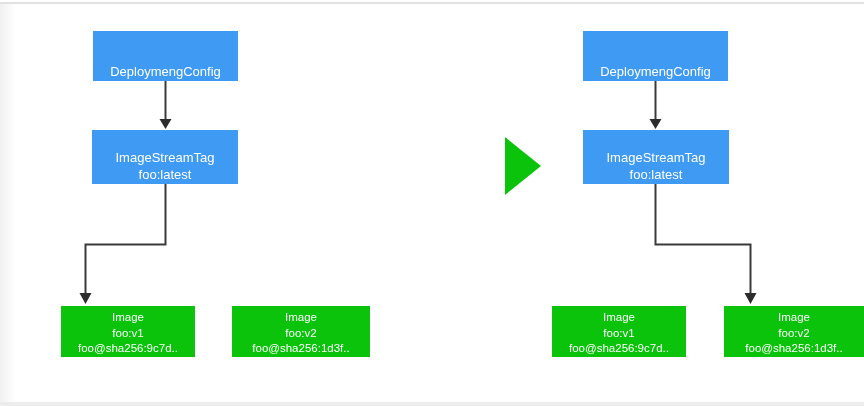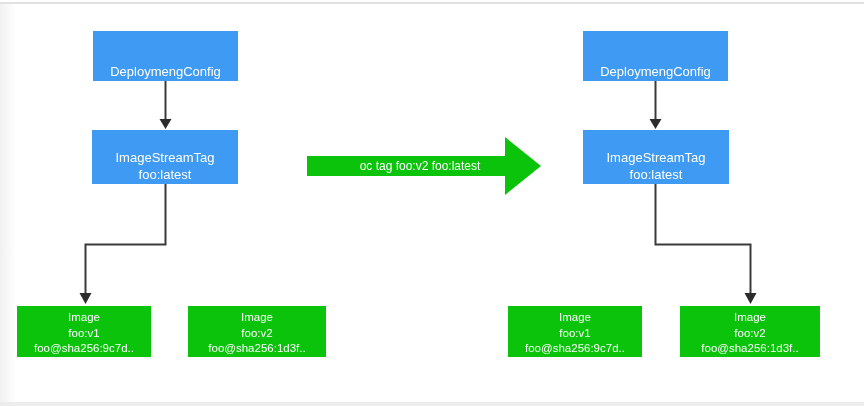--- a/index.html
+++ b/index.html
@@ -30,21 +30,21 @@
     pointer-events:none;
   }
   .node{
     position:absolute;
     display:flex;flex-direction:column;
     align-items:center;justify-content:flex-end;
     color:#ffffff;text-align:center;
     line-height:1.35;
   }
   .node.blue{background:#3e9af2;font-size:13px;}
-  .node.green{background:#0bc30b;font-size:11.5px;}
+  .node.green{background:#0bc30b;font-size:11.5px;margin-left:44px;}
   .cmd-arrow-body{
     position:absolute;left:307px;top:156px;width:198px;height:20px;
     background:#0bc30b;
     display:flex;align-items:center;justify-content:center;
     color:#ffffff;font-size:12px;white-space:nowrap;
     padding-left:28px;box-sizing:border-box;
   }
   .cmd-arrow-head{
     position:absolute;left:505px;top:137px;width:0;height:0;
     border-top:29px solid transparent;
@@ -98,23 +98,20 @@
     <span>foo:v1</span>
     <span>foo@sha256:9c7d..</span>
   </div>
 
   <div class="node green" style="left:188px;top:306px;width:138px;height:51px">
     <span>Image</span>
     <span>foo:v2</span>
     <span>foo@sha256:1d3f..</span>
   </div>
 
-  <div class="cmd-arrow-body">
-    <span>oc tag foo:v2 foo:latest</span>
-  </div>
   <div class="cmd-arrow-head"></div>
 
   <div class="node blue" style="left:583px;top:31px;width:145px;height:50px">
     <span>DeploymengConfig</span>
   </div>
 
   <div class="node blue" style="left:583px;top:130px;width:146px;height:54px">
     <span>ImageStreamTag</span>
     <span>foo:latest</span>
   </div>

